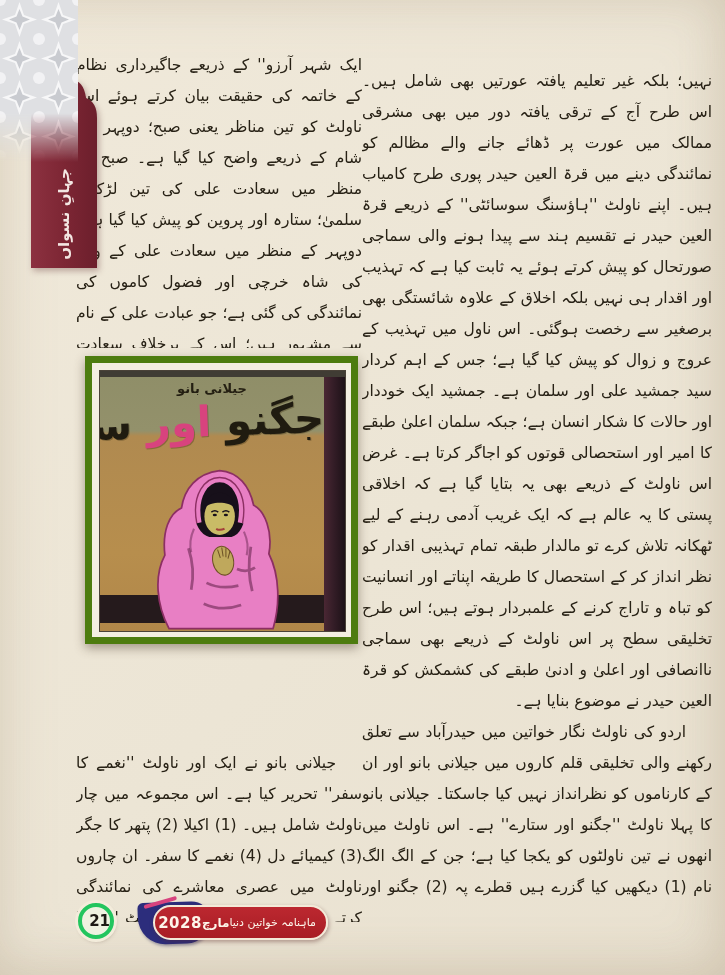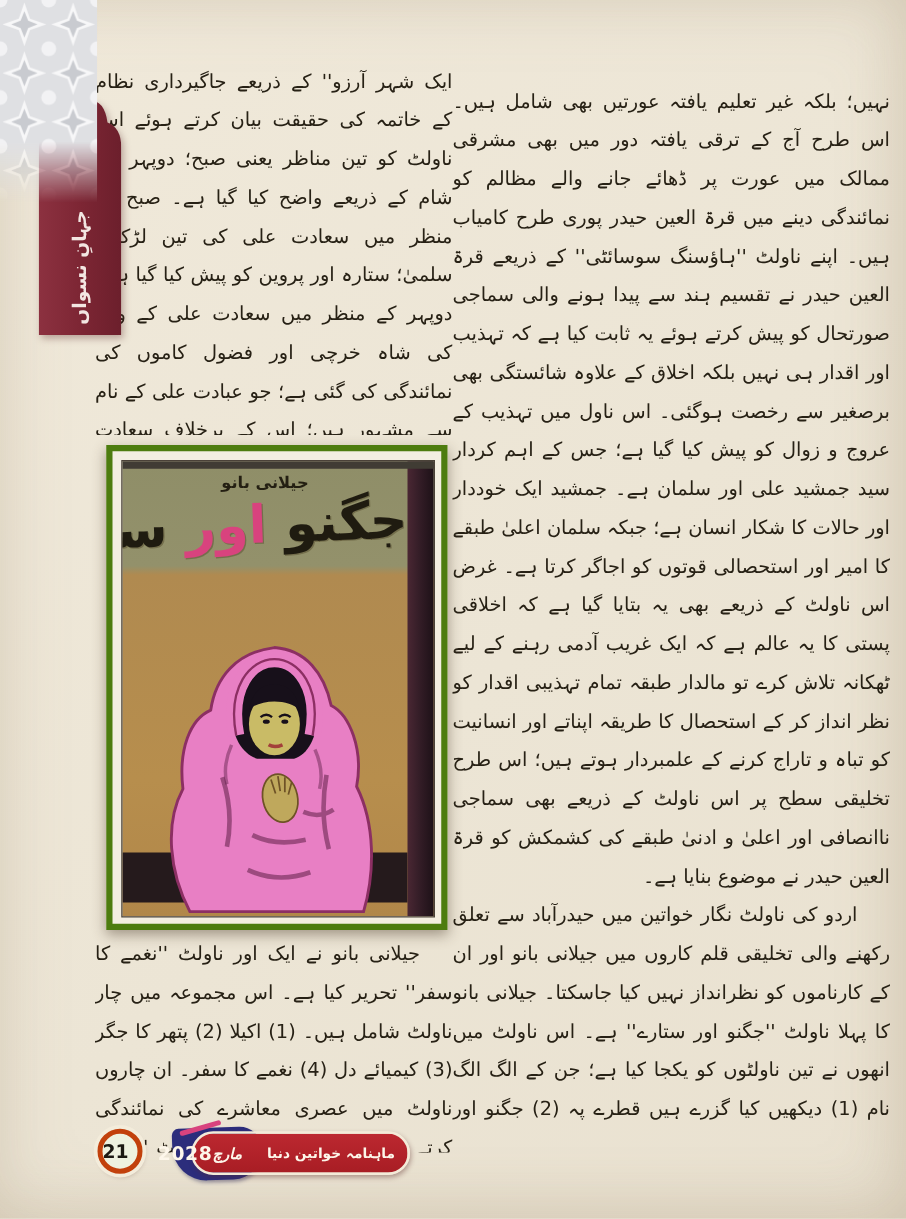--- a/index.html
+++ b/index.html
@@ -28,55 +28,55 @@
 
   
   .urdu{direction:rtl;text-align:justify;color:#272115;font-size:15.5px;line-height:31px;
     font-family:"DejaVu Sans","Liberation Serif",serif;}
   .col-right{position:absolute;left:362px;top:50px;width:350px;height:842px;overflow:hidden;margin-top:16px;}
   .col-left-p1{position:absolute;left:76px;top:50px;width:286px;height:298px;overflow:hidden;}
   .col-left-p2{position:absolute;left:76px;top:748px;width:286px;height:174px;overflow:hidden;}
   .indent{text-indent:26px;}
 
   
-  .cover{position:absolute;left:85px;top:356px;width:273px;height:388px;z-index:2;
-    background:#f3eee1;padding:7px;box-sizing:border-box;border:5px solid #4d7c0f;
+  .cover{position:absolute;left:85px;top:356px;width:273px;height:288px;z-index:2;
+    background:#f3eee1;padding:7px;box-sizing:border-box;border:7px solid #4d7c0f;
     box-shadow:0 4px 10px rgba(70,55,40,.45);}
   .cover-art{position:relative;width:100%;height:100%;overflow:hidden;border:1px solid #4a4238;
     background:linear-gradient(180deg,#8f8e68 0%,#93916b 23%,#b08a50 25%,#b78e4d 70%,#b18749 100%);}
   .cover-topedge{position:absolute;left:0;top:0;right:0;height:6px;background:#403c34;z-index:6;}
   .cover-band{position:absolute;right:0;top:0;bottom:0;width:21px;z-index:5;
     background:linear-gradient(90deg,#4a2733 0%,#341d27 45%,#1d1117 100%);}
   .cover-author{position:absolute;top:10px;left:0;right:21px;text-align:center;z-index:4;
     font-size:13px;font-weight:bold;color:#241f12;direction:rtl;}
   .cover-title{position:absolute;top:26px;left:0;right:21px;text-align:center;z-index:4;
     font-size:42px;font-weight:bold;color:#1f1b10;direction:rtl;transform:rotate(-2deg);
     text-shadow:1px 1px 0 rgba(60,50,20,.35);white-space:nowrap;}
   .cover-title .t-accent{color:#d8437e;}
   .cover-black-band{position:absolute;left:0;right:21px;top:86%;height:11%;background:#251a1c;z-index:3;}
   .cover-figure{position:absolute;left:6%;right:21px;top:36%;bottom:0;z-index:4;}
 
   
   .footer-page-circle{position:absolute;left:78px;top:903px;width:36px;height:36px;border-radius:50%;
-    background:#eef2e0;border:4px solid #c2410c;box-shadow:0 0 0 3px #f3ecdb,1px 2px 4px rgba(80,50,40,.4);
-    box-sizing:border-box;display:flex;align-items:center;justify-content:flex-start;z-index:3;}
+    background:#eef2e0;border:4px solid #22c55e;box-shadow:0 0 0 3px #f3ecdb,1px 2px 4px rgba(80,50,40,.4);
+    box-sizing:border-box;display:flex;align-items:center;justify-content:flex-end;z-index:3;}
   .footer-page-circle span{font-size:15px;font-weight:bold;color:#1c1a14;
     font-family:"DejaVu Sans",sans-serif;}
   .footer-navy{position:absolute;left:138px;top:902px;width:72px;height:42px;z-index:1;
     background:#2c2d7c;border-radius:6px 20px 26px 30px;transform:rotate(-2deg);
     box-shadow:1px 2px 3px rgba(40,40,90,.4);}
   .footer-navy::before{content:"";position:absolute;left:6px;top:-2px;width:34px;height:4px;
     background:#d8437e;border-radius:3px;transform:rotate(-14deg);}
   .footer-pill{position:absolute;left:153px;top:905px;width:175px;height:35px;z-index:2;
     background:linear-gradient(180deg,#bc2830,#a81d24);border-radius:18px;
     border:2px solid #f3ead8;box-sizing:border-box;
     display:flex;direction:rtl;align-items:center;justify-content:space-evenly;
     padding:0 10px;box-shadow:1px 2px 4px rgba(90,40,40,.4);}
-  .footer-pill .mag{font-size:11px;font-weight:bold;color:#fdf6ea;white-space:nowrap;margin-left:20px;}
-  .footer-pill .month{font-size:12px;font-weight:bold;color:#fdf6ea;font-style:italic;}
+  .footer-pill .mag{font-size:11px;font-weight:normal;color:#fdf6ea;white-space:nowrap;}
+  .footer-pill .month{font-size:12px;font-weight:bold;color:#fdf6ea;}
   .footer-pill .year{font-size:15px;font-weight:bold;color:#fdf6ea;
     font-family:"DejaVu Sans",sans-serif;letter-spacing:.5px;}
 </style>
 </head>
 <body>
 
 <div class="page-shade"></div>
 
 <div class="ribbon">
   <svg width="66" height="212" viewBox="0 0 66 212">

